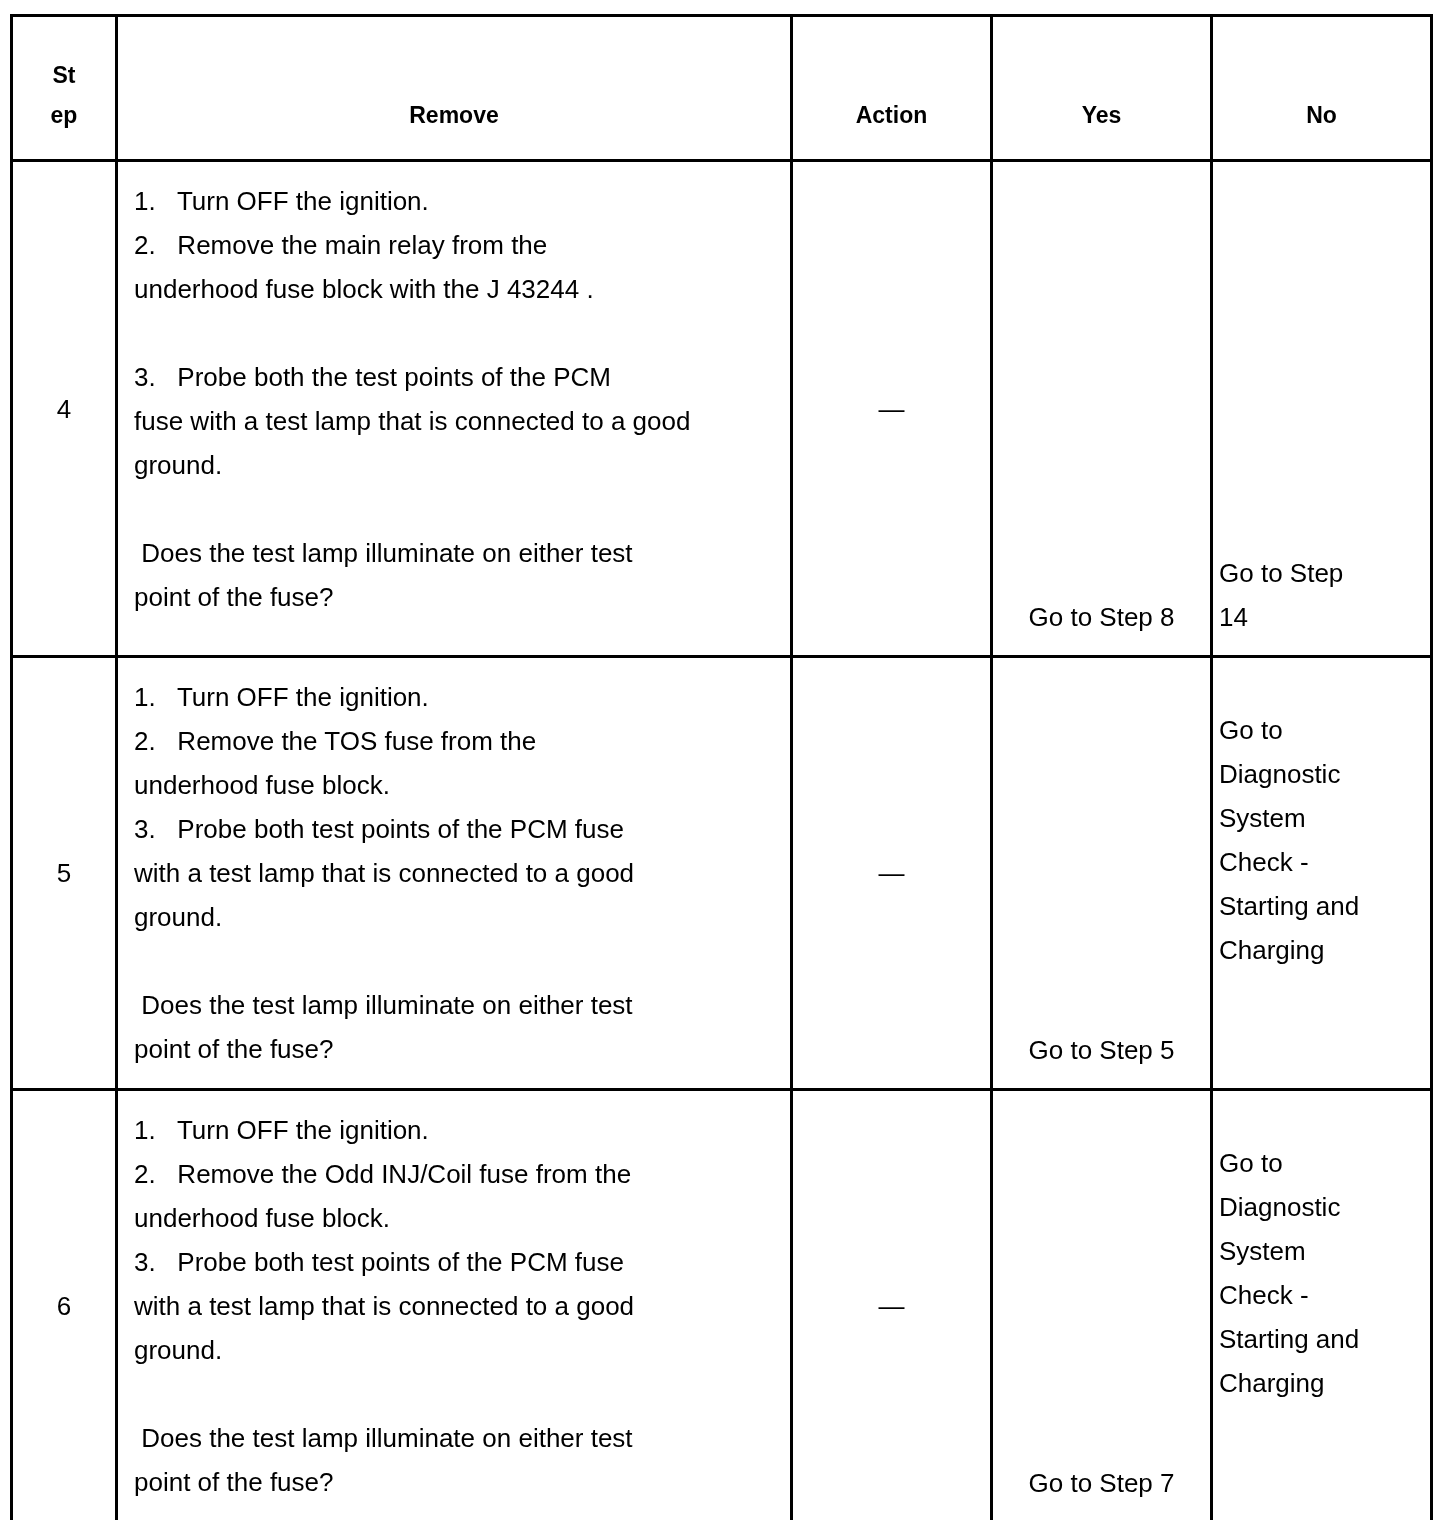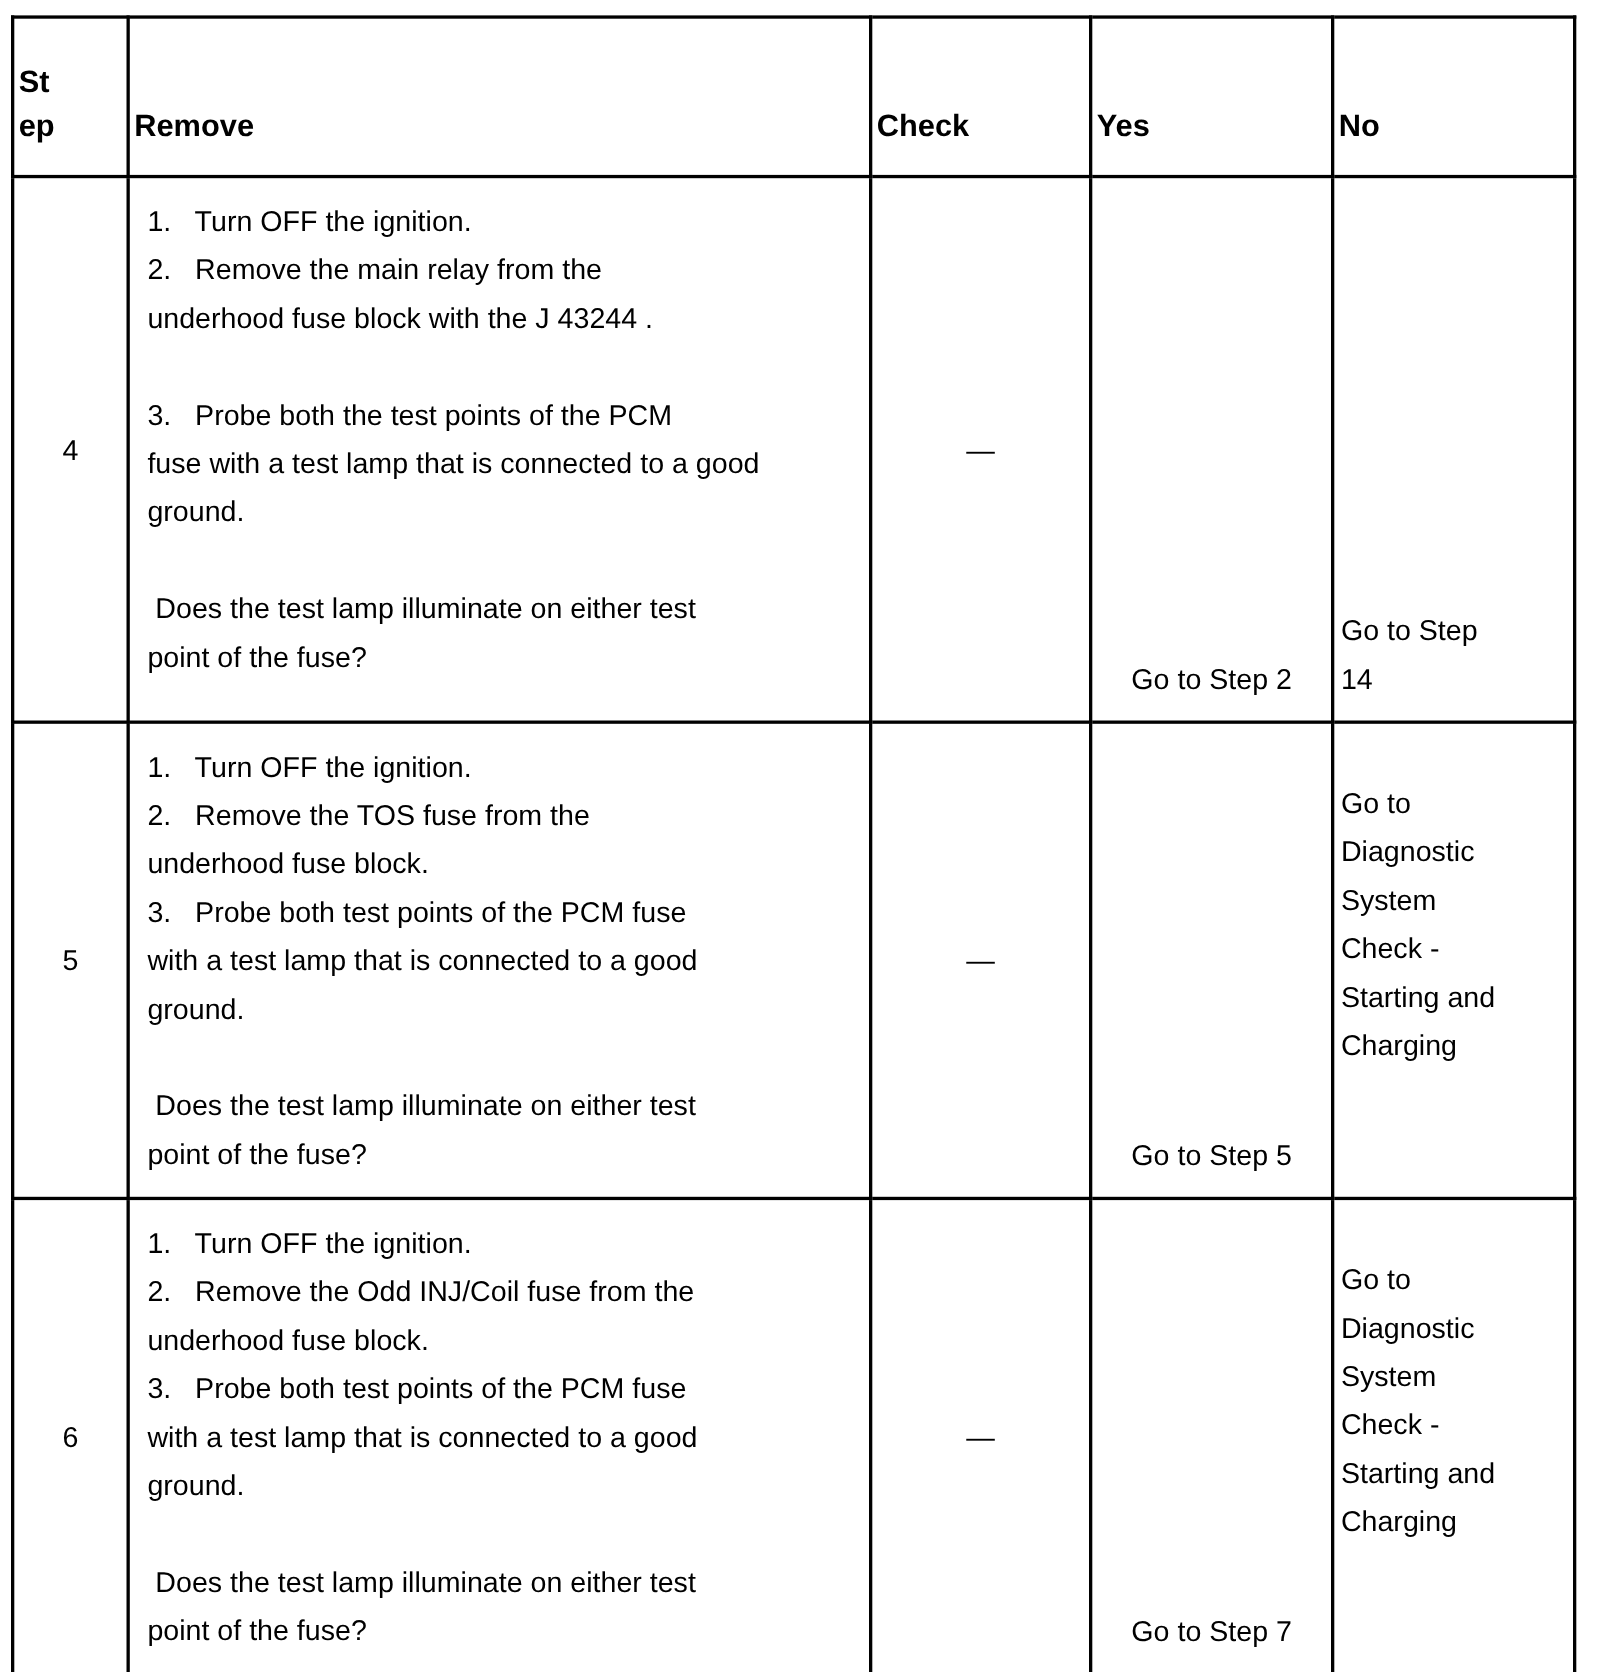--- a/index.html
+++ b/index.html
@@ -20,23 +20,23 @@
     width: 1420px;
     background: #ffffff;
   }
   th, td {
     border: 3px solid #000000;
     white-space: pre-wrap;
     overflow: hidden;
   }
   th {
     font-weight: bold;
-    font-size: 28px;
+    font-size: 23px;
     line-height: 40px;
-    text-align: left;
+    text-align: center;
     vertical-align: bottom;
     padding: 0 4px 24px 4px;
   }
   tr.header-row { height: 145px; }
   td {
     font-size: 26px;
     line-height: 44px;
     font-weight: normal;
   }
   .cell-step {
@@ -84,40 +84,40 @@
       <col style="width:675px">
       <col style="width:200px">
       <col style="width:220px">
       <col style="width:220px">
     </colgroup>
     <thead>
       <tr class="header-row">
         <th>St
 ep</th>
         <th>Remove</th>
-        <th>Check</th>
+        <th>Action</th>
         <th>Yes</th>
         <th>No</th>
       </tr>
     </thead>
     <tbody>
       <tr class="row-step-4">
         <td class="cell-step">4</td>
         <td class="cell-action">1.   Turn OFF the ignition.
 2.   Remove the main relay from the
 underhood fuse block with the J 43244 .
 
 3.   Probe both the test points of the PCM
 fuse with a test lamp that is connected to a good
 ground.
 
  Does the test lamp illuminate on either test
 point of the fuse?</td>
         <td class="cell-values">—</td>
-        <td class="cell-yes">Go to Step 2</td>
+        <td class="cell-yes">Go to Step 8</td>
         <td class="cell-no no-bottom">Go to Step
 14</td>
       </tr>
       <tr class="row-step-5">
         <td class="cell-step">5</td>
         <td class="cell-action">1.   Turn OFF the ignition.
 2.   Remove the TOS fuse from the
 underhood fuse block.
 3.   Probe both test points of the PCM fuse
 with a test lamp that is connected to a good

